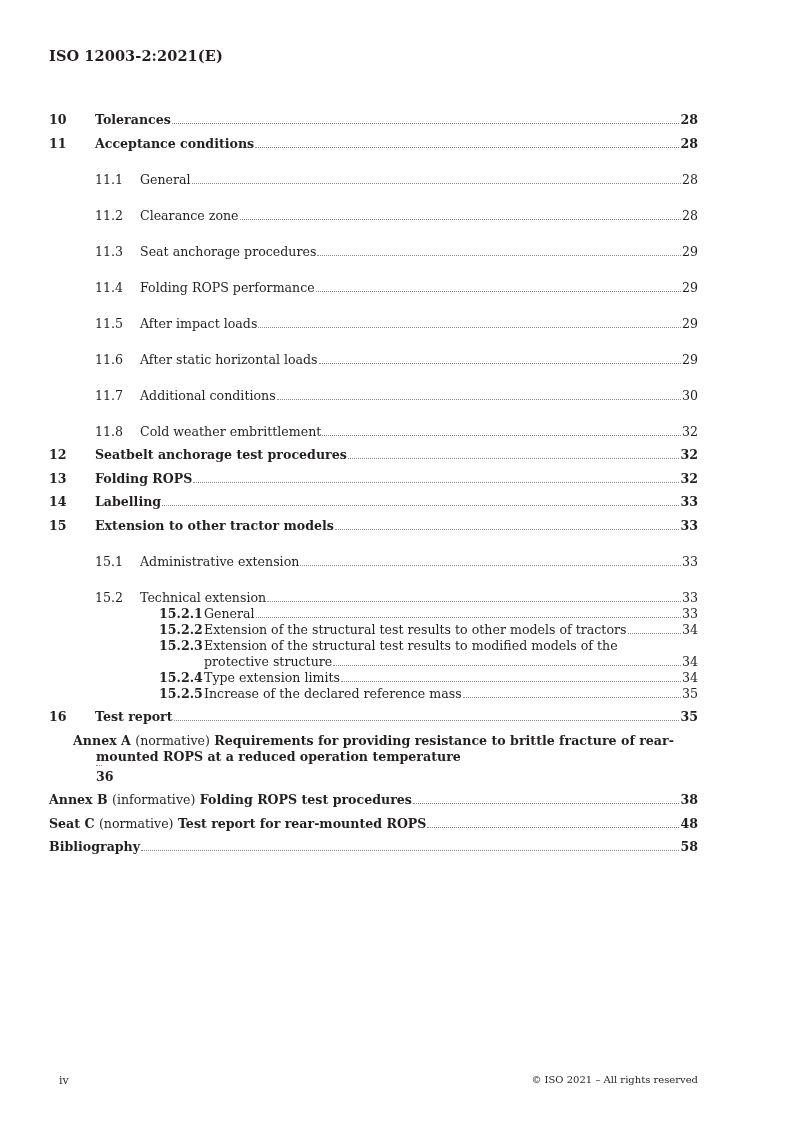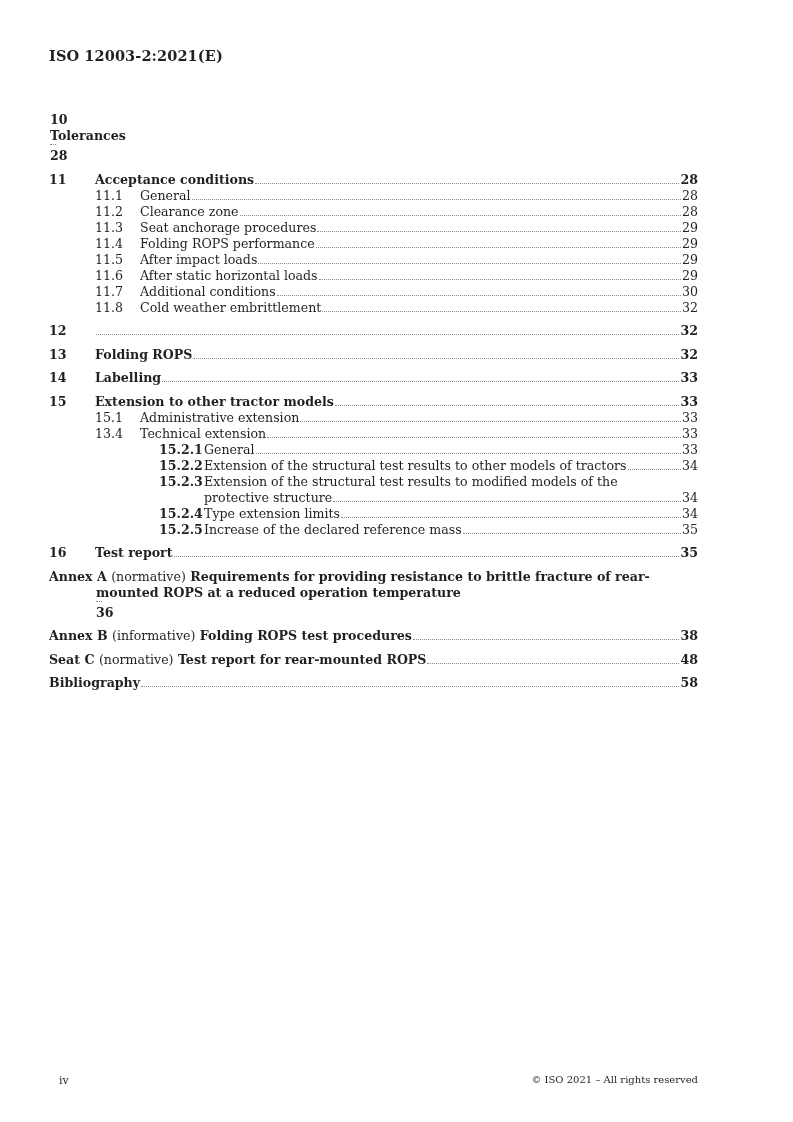--- a/index.html
+++ b/index.html
@@ -2,33 +2,33 @@
 <html><head>
 <meta charset="utf-8">
 <style>
   html, body { margin: 0; padding: 0; background: #ffffff; }
   body { width: 793px; height: 1122px; position: relative; overflow: hidden;
          font-family: "DejaVu Serif", "Liberation Serif", serif; color: #231f20; }
   .header { position: absolute; left: 49px; top: 47px; font-size: 14.5px; font-weight: bold; letter-spacing: 0.1px; }
   .toc { position: absolute; left: 49px; top: 112px; width: 649px; }
   .row { display: flex; align-items: baseline; font-size: 12.6px; line-height: 16px; white-space: nowrap; }
   .row.l1 { font-weight: bold; margin-top: 7.5px; }
-  .row.l1.first { margin-top: 0; flex-direction: column; }
+  .row.l1.first { margin-top: 0; }
   .row.l2 { font-weight: normal; }
   .row.l3 { font-weight: normal; }
   .num1 { width: 46px; flex: none; }
-  .num2 { margin-left: 46px; width: 45px; flex: none; }
+  .num2 { margin-left: 46px; width: 45px; flex: none; margin-top: 20px; }
   .num3 { margin-left: 110px; width: 45px; flex: none; font-weight: bold; }
   .title { flex: none; }
   .leader { flex: 1 1 auto; border-bottom: 1px dotted #8a8a8a; margin: 0 1px 3px 1px; min-width: 6px; }
   .page { flex: none; text-align: left; }
   .row.l1 .page { font-weight: bold; }
   .row.l2 .page, .row.l3 .page { font-weight: normal; }
   .annex { margin-top: 7.5px; font-size: 12.6px; line-height: 16px; }
-  .annex .line1 { white-space: nowrap; font-weight: bold; }
+  .annex .line1 { white-space: nowrap; font-weight: bold; text-align: center; }
   .annex .norm { font-weight: normal; }
   .annex .line2 { display: flex; align-items: baseline; padding-left: 46px; font-weight: bold; white-space: nowrap; flex-direction: column; }
   .footer-left { position: absolute; left: 49px; top: 1074px; font-size: 11px; margin-left: 10px; }
   .footer-right { position: absolute; right: 95px; top: 1074px; font-size: 10px; }
 </style>
 </head>
 <body>
 
 <div class="header">ISO 12003-2:2021(E)</div>
 
@@ -91,20 +91,21 @@
   </div>
   <div class="row l2">
     <span class="num2">11.8</span>
     <span class="title">Cold weather embrittlement</span>
     <span class="leader"></span>
     <span class="page">32</span>
   </div>
 
   <div class="row l1">
     <span class="num1">12</span>
+    <span class="title">Seatbelt anchorage test procedures</span>
     <span class="leader"></span>
     <span class="page">32</span>
   </div>
   <div class="row l1">
     <span class="num1">13</span>
     <span class="title">Folding ROPS</span>
     <span class="leader"></span>
     <span class="page">32</span>
   </div>
   <div class="row l1">
@@ -119,21 +120,21 @@
     <span class="leader"></span>
     <span class="page">33</span>
   </div>
   <div class="row l2">
     <span class="num2">15.1</span>
     <span class="title">Administrative extension</span>
     <span class="leader"></span>
     <span class="page">33</span>
   </div>
   <div class="row l2">
-    <span class="num2">13.4</span>
+    <span class="num2">15.2</span>
     <span class="title">Technical extension</span>
     <span class="leader"></span>
     <span class="page">33</span>
   </div>
   <div class="row l3">
     <span class="num3">15.2.1</span>
     <span class="title">General</span>
     <span class="leader"></span>
     <span class="page">33</span>
   </div>

